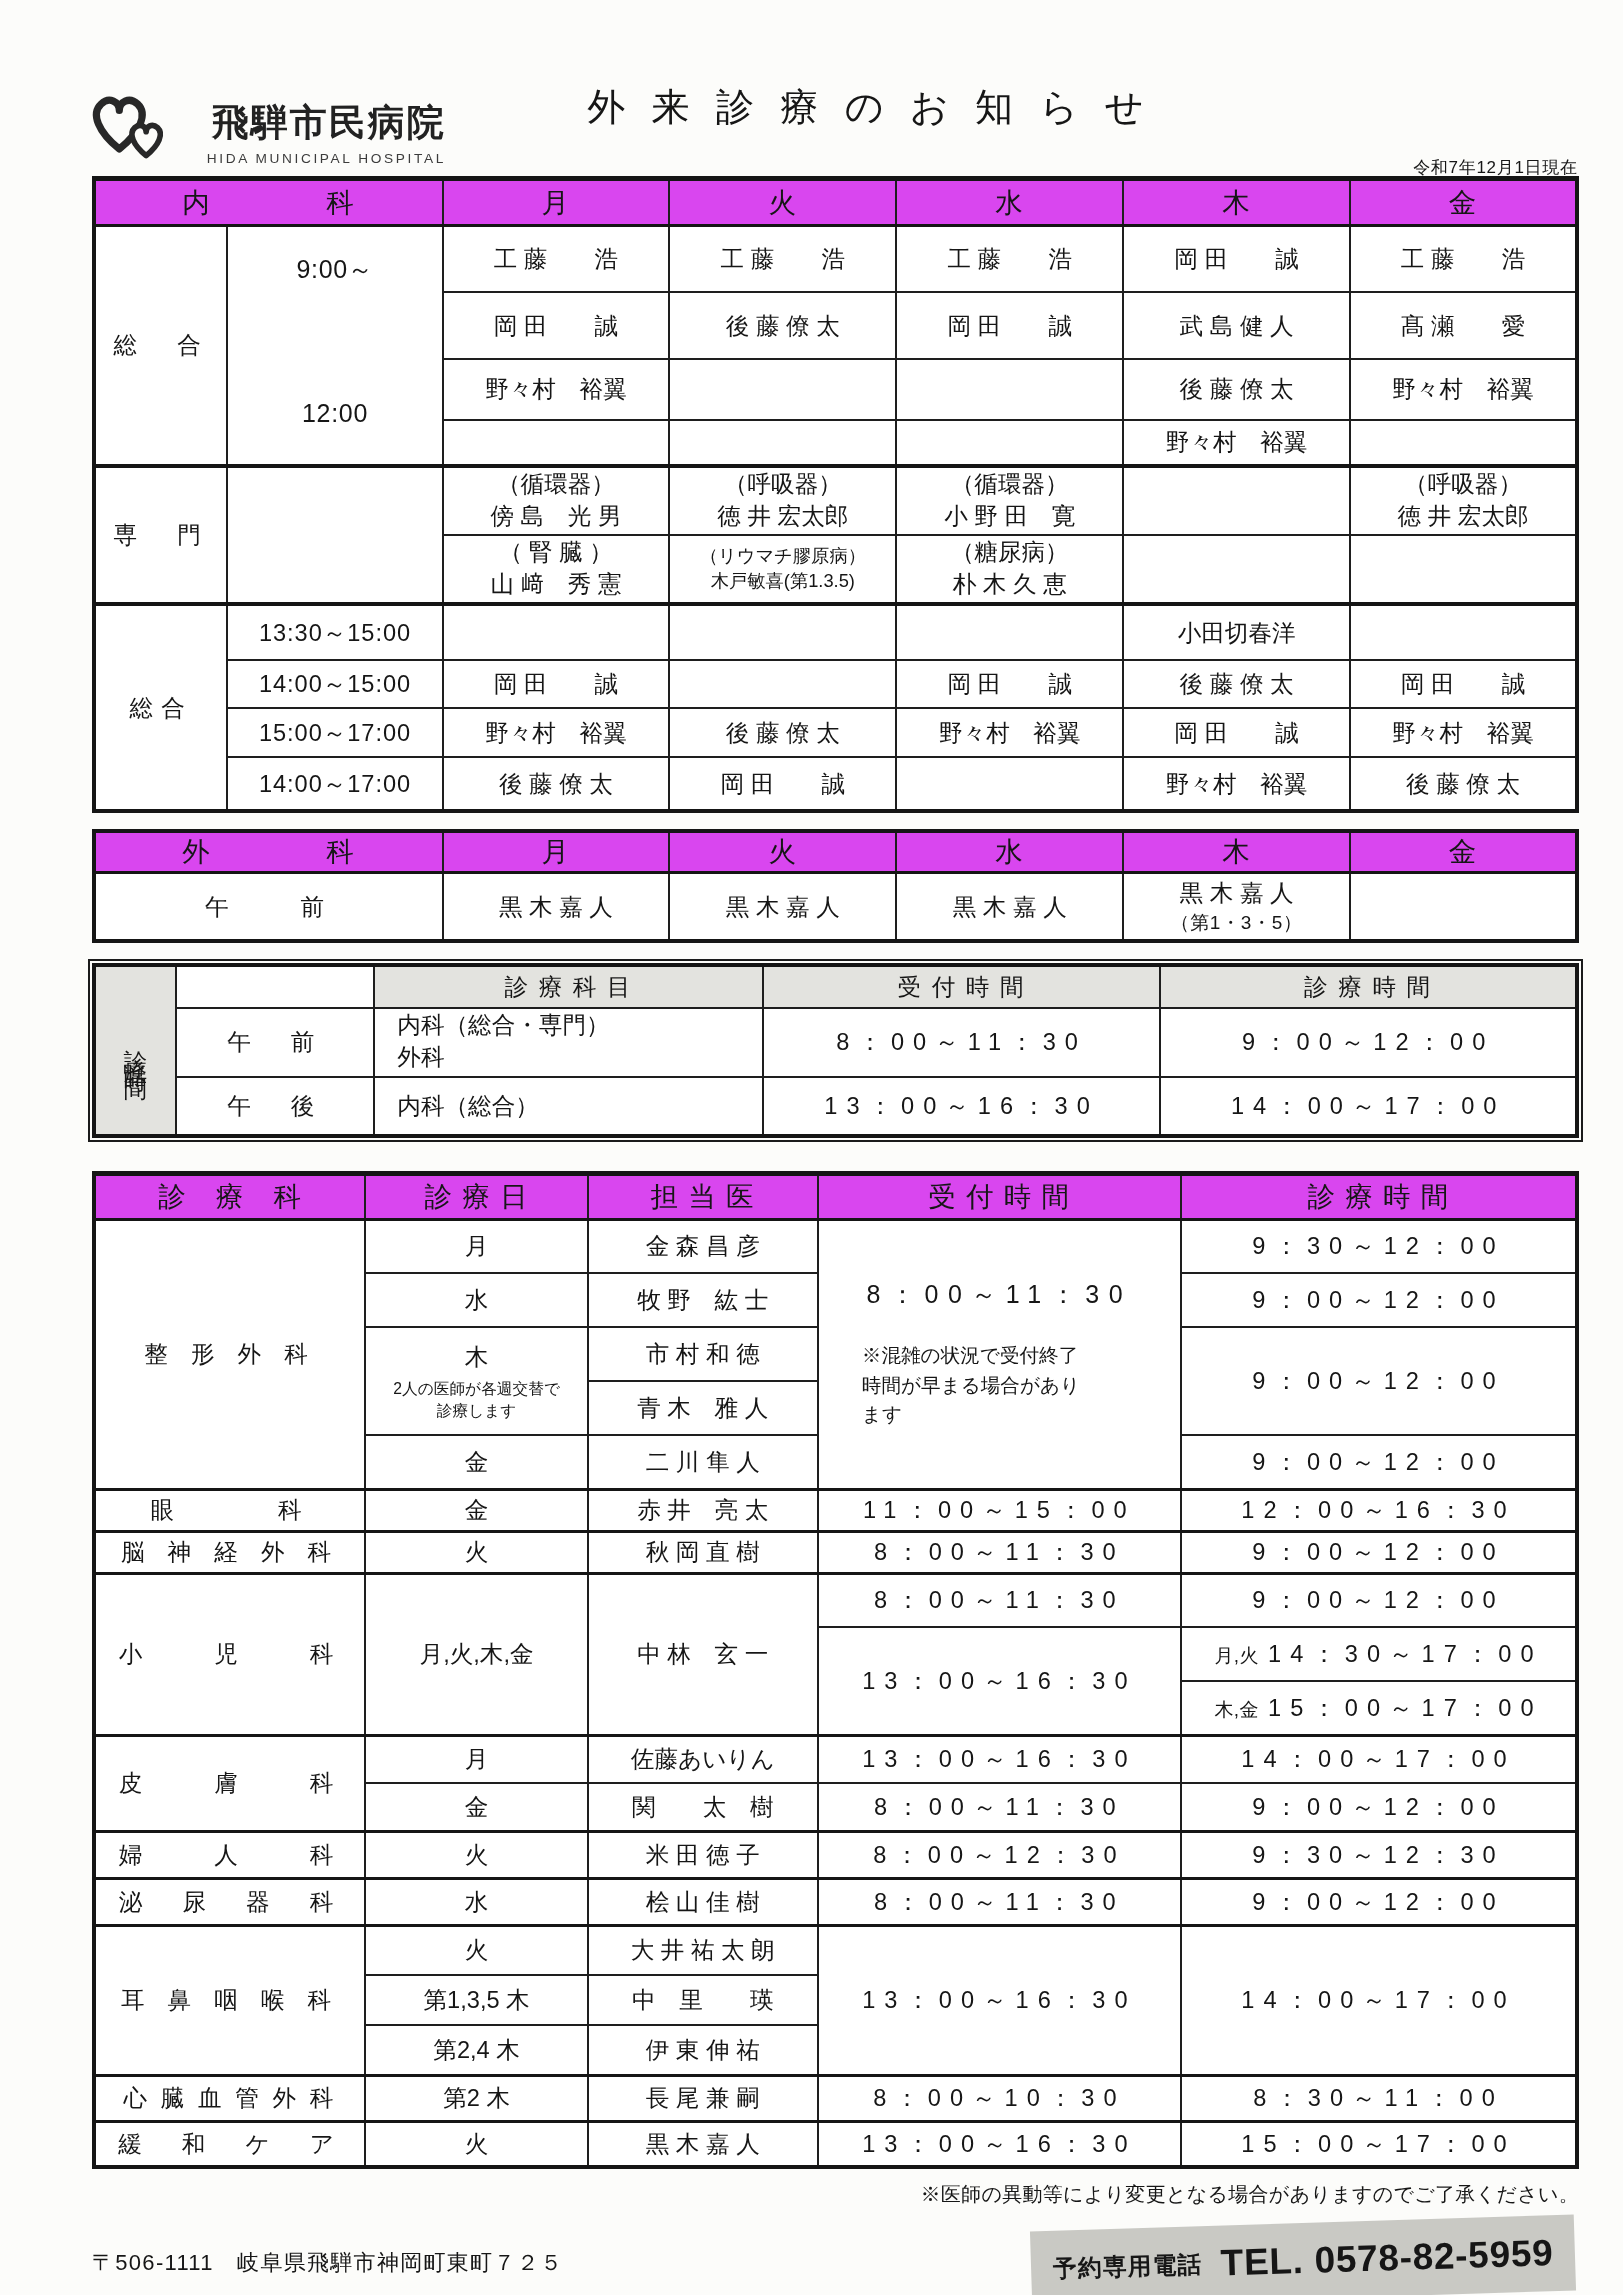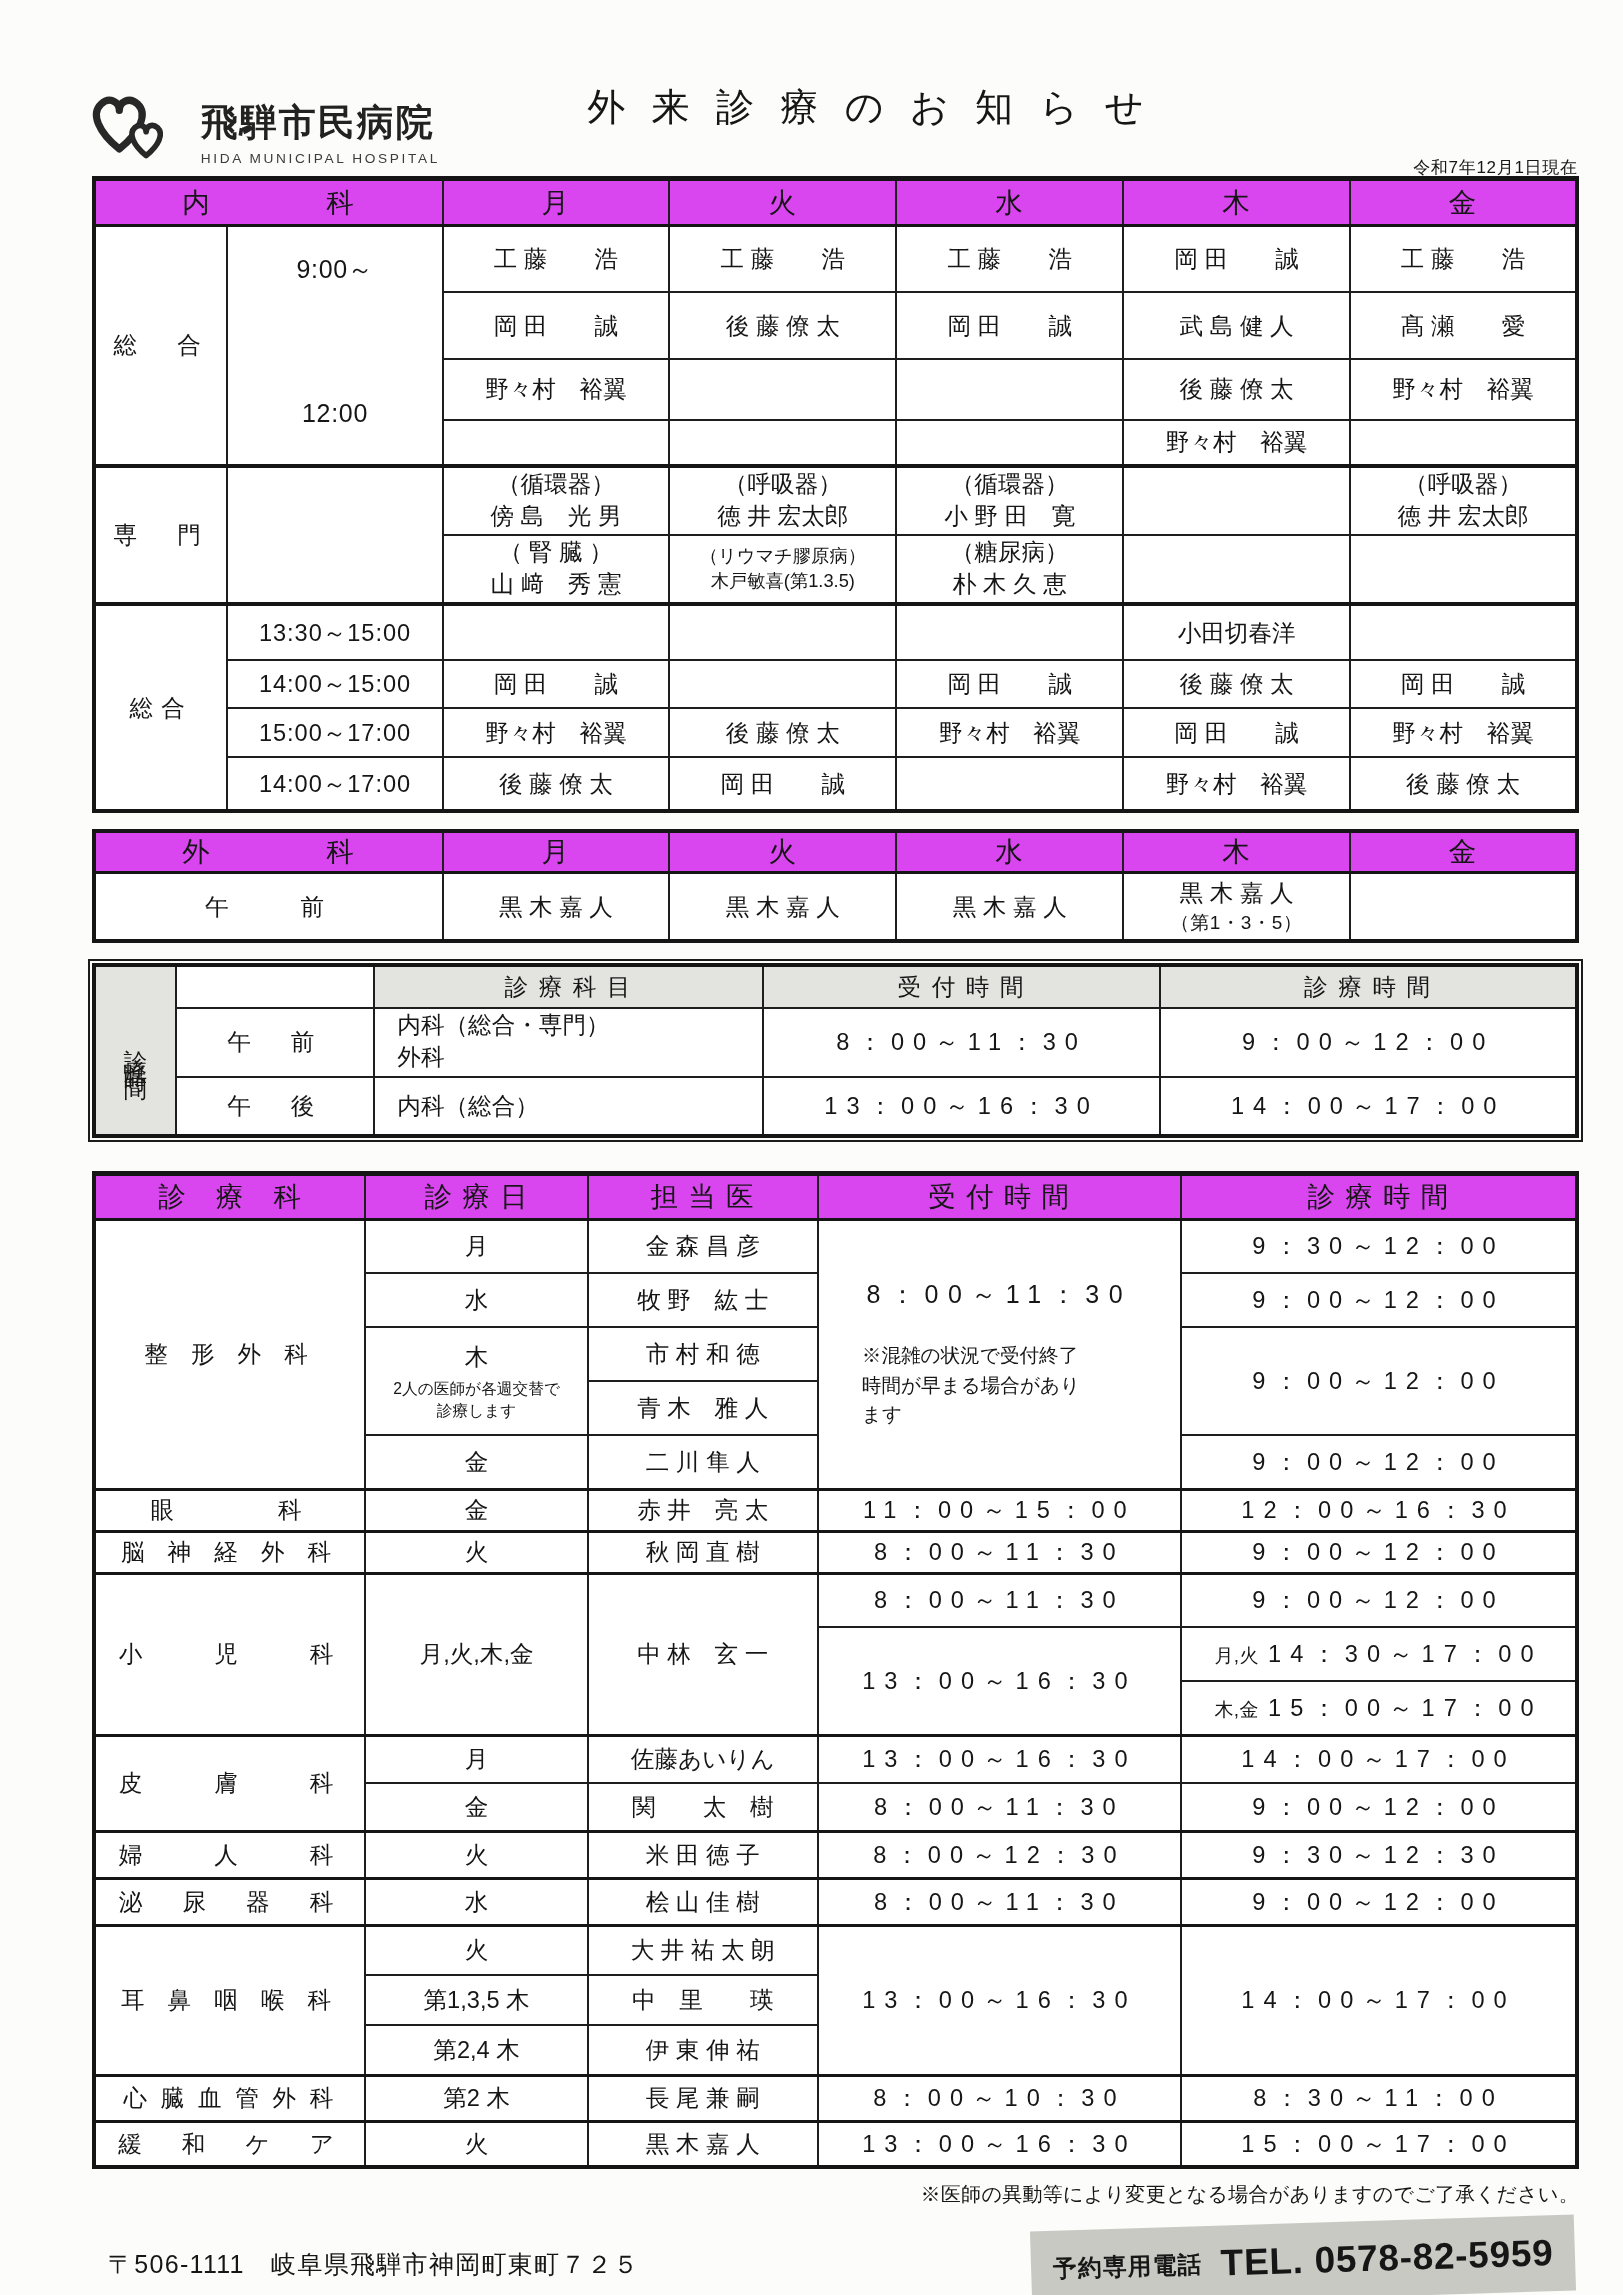--- a/index.html
+++ b/index.html
@@ -2,21 +2,21 @@
 <html style="font-size:10.5px"><head>
 <meta charset="utf-8">
 <style>
   html,body{margin:0;padding:0;}
   body{width:1623px;height:2295px;background:#fcfcfa;font-family:"Liberation Sans",sans-serif;color:#161616;}
   .sheet{position:relative;width:1623px;height:2295px;overflow:hidden;}
   .content{position:absolute;left:92px;top:77px;width:1487px;}
 
   
   .header{position:relative;height:99px;}
-  .logo{position:absolute;left:-9.2px;top:11.8px;display:flex;align-items:flex-end;gap:1px;}
+  .logo{position:absolute;left:-9.2px;top:11.8px;display:flex;align-items:flex-end;gap:7px;text-align:right;}
   .logo-text{display:flex;flex-direction:column;}
   .logo-jp{font-size:37px;font-weight:700;letter-spacing:2px;color:#222;}
   .logo-en{font-size:13.7px;letter-spacing:2.6px;color:#3c3c3c;margin-top:2.6px;}
   .page-title{position:absolute;left:50%;top:5.2px;transform:translateX(-44%);font-size:38px;font-weight:400;letter-spacing:7.9px;white-space:nowrap;}
   .date-note{position:absolute;right:1.3px;bottom:-2.6px;font-size:17px;letter-spacing:0.7px;}
 
   
   .tbl{border-collapse:collapse;width:100%;table-layout:fixed;background:#fff;border:4.6px solid #151515;}
   .tbl td{border:2px solid #1e1e1e;text-align:center;vertical-align:middle;font-size:23.6px;padding:1.3px 3.9px;overflow:hidden;}
   .hdr td{background:#d946ef;font-size:27.5px;letter-spacing:1.3px;border-bottom:3.9px solid #151515;font-weight:500;}
@@ -39,21 +39,21 @@
   
   .rec-note{font-size:19.6px;text-align:left;line-height:1.5;margin:30px auto 0 auto;width:275px;white-space:pre-line;letter-spacing:0;}
   .day-note{font-size:15.7px;line-height:1.35;margin-top:5.2px;white-space:pre-line;letter-spacing:0;}
   .prefix{font-size:19px;margin-right:9.2px;letter-spacing:0.02em;}
   .geka-sub{font-size:19px;margin-top:1.3px;letter-spacing:0.7px;}
 
   
   .footer{position:relative;height:157px;margin-top:11.8px;}
   .f-note{position:absolute;right:0;top:0;font-size:20px;letter-spacing:0.3px;}
   .f-hosp{position:absolute;left:0;top:18.3px;font-size:29.5px;font-weight:700;letter-spacing:3.3px;}
-  .f-addr{position:absolute;left:16px;top:67px;font-size:25px;letter-spacing:1.3px;}
+  .f-addr{position:absolute;left:0;top:67px;font-size:22px;letter-spacing:1.3px;}
   .f-box{position:absolute;right:3.9px;top:42px;background:#c9c9c4;padding:17px 22px;display:flex;align-items:center;gap:18.3px;transform:rotate(-1.8deg);}
   .f-box-label{font-size:23.6px;font-weight:700;letter-spacing:1.3px;}
   .f-box-tel{font-size:37px;font-weight:700;letter-spacing:0.7px;white-space:nowrap;}
 
   .mt1{margin-top:15.7px;} .mt2{margin-top:19.6px;} .mt3{margin-top:33px;}
 </style>
 </head>
 <body>
 
 <div class="sheet">

